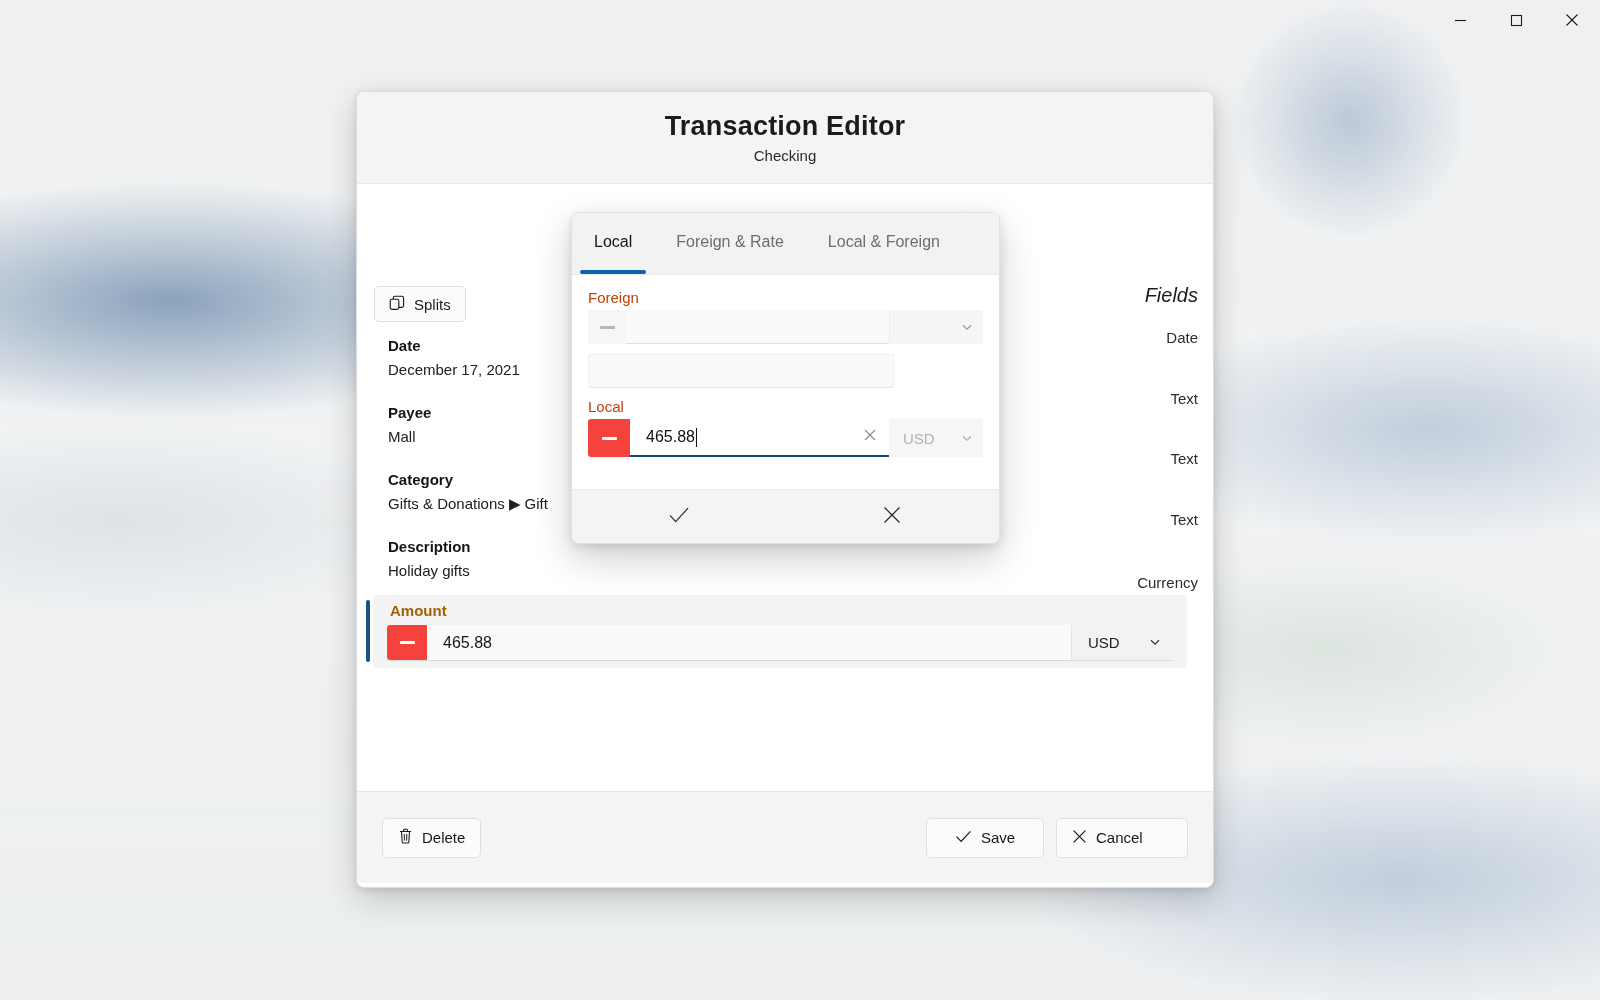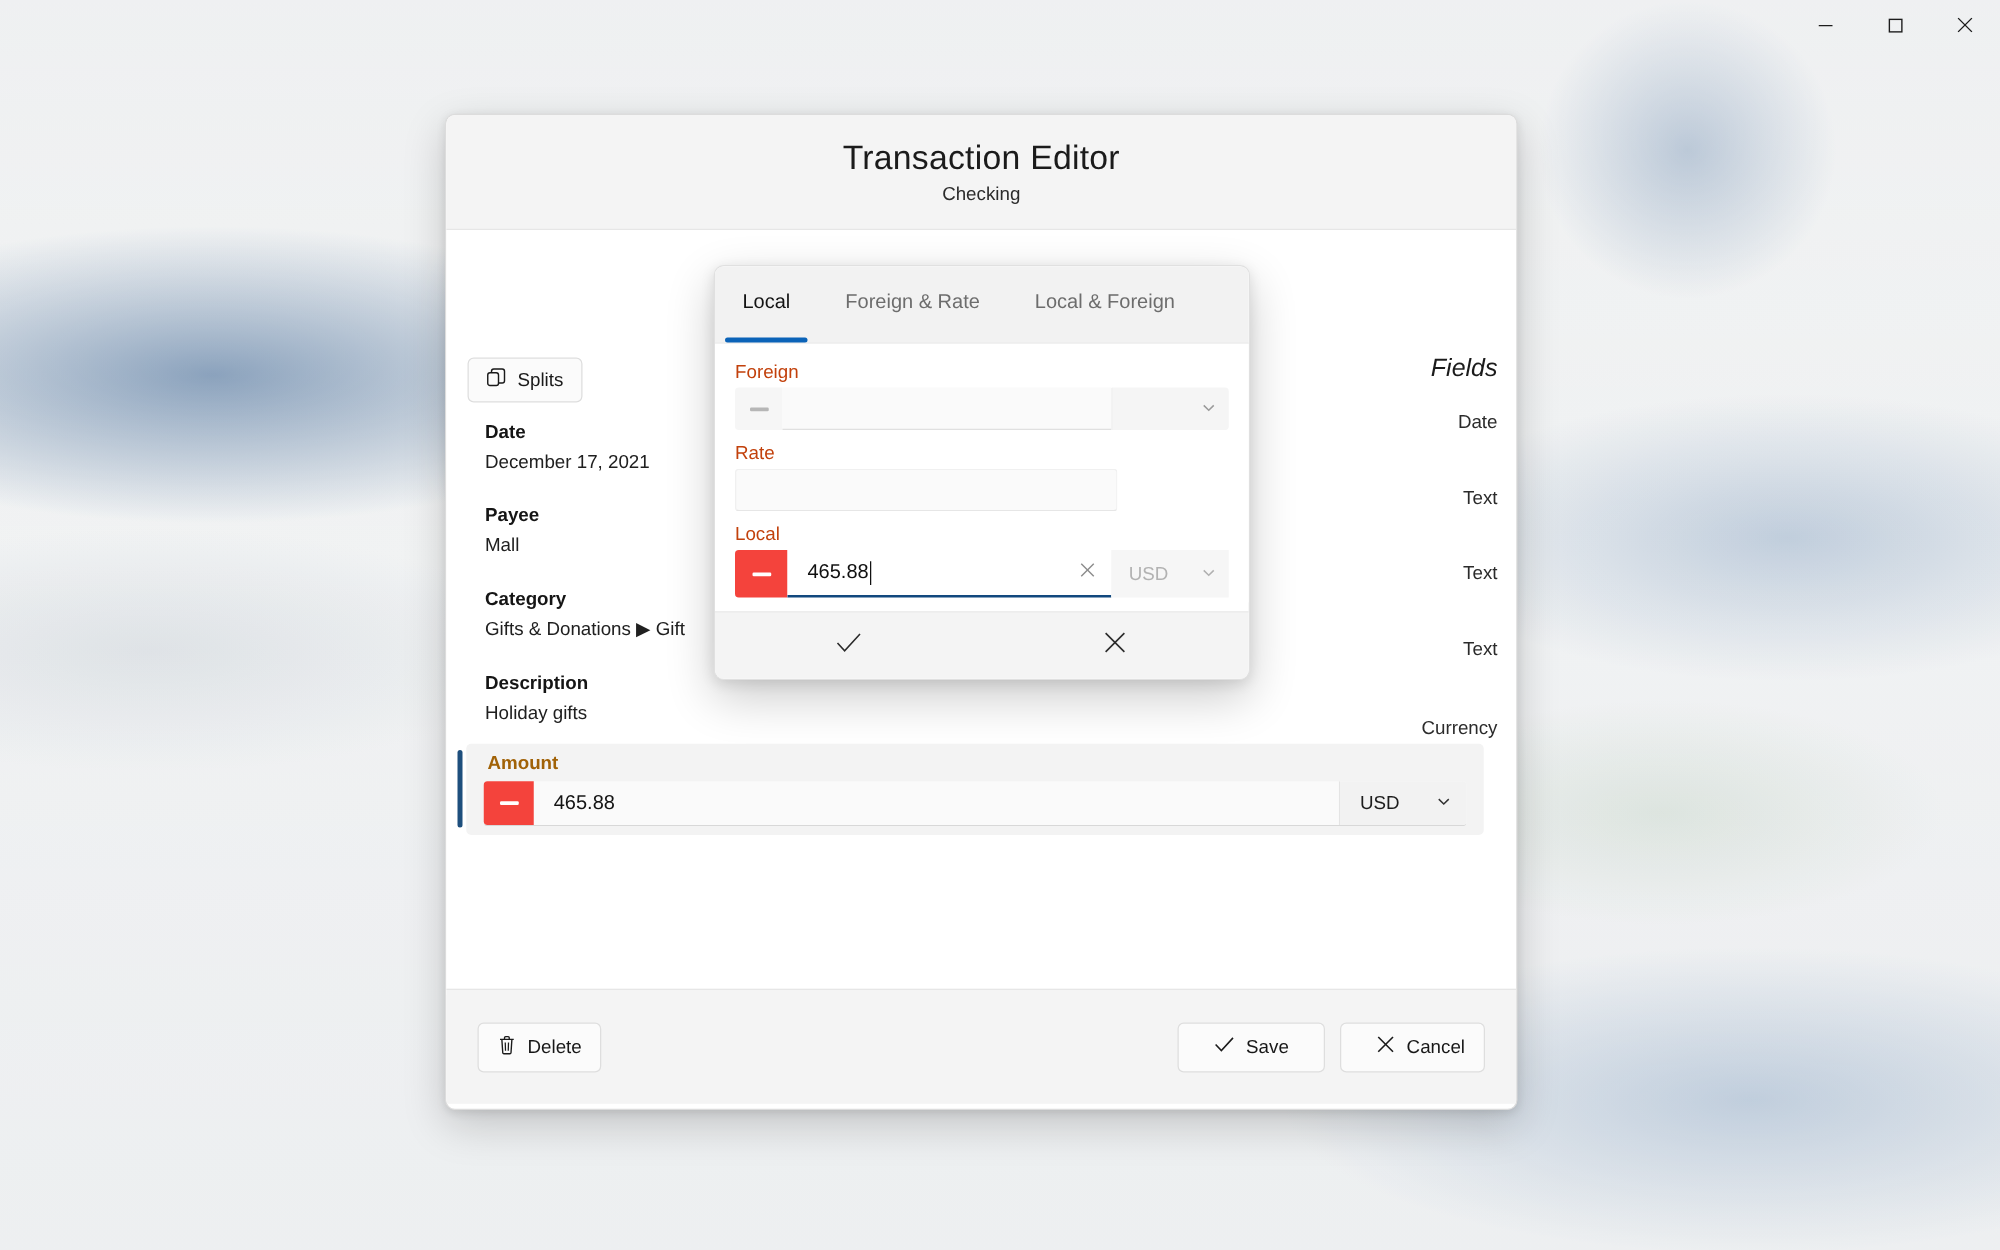--- a/index.html
+++ b/index.html
@@ -56,21 +56,21 @@
     z-index: 10;
   }
 
   #dlg-header {
     height: 92px;
     background: #f4f4f4;
     border-bottom: 1px solid #e6e6e6;
     display: flex; flex-direction: column;
     align-items: center; justify-content: center;
   }
-  #dlg-title { font-size: 27px; color: #1b1b1b; font-weight: 400; letter-spacing: .2px; }
+  #dlg-title { font-size: 27px; color: #1b1b1b; font-weight: 700; letter-spacing: .2px; }
   #dlg-subtitle { font-size: 15px; color: #2b2b2b; margin-top: 5px; }
 
   #dlg-body {
     position: relative;
     height: 612px;
     background: #ffffff;
     padding: 0;
   }
 
   
@@ -405,21 +405,21 @@
 
     <div id="foot-right">
       <div class="foot-btn" style="width:118px;justify-content:center">
         <span>
           <svg width="17" height="15" viewBox="0 0 17 15">
               <path d="M1.5 7.6 L6.1 12.4 L15.4 2.3" fill="none" stroke="#1b1b1b" stroke-width="1.25"></path>
             </svg>
         </span>
         <span>Save</span>
       </div>
-      <div class="foot-btn" style="width:116px;justify-content:flex-end">
+      <div class="foot-btn" style="width:132px;justify-content:flex-start">
         <span>
           <svg width="15" height="15" viewBox="0 0 15 15">
               <line x1="1.6" y1="1.6" x2="13.4" y2="13.4" stroke="#1b1b1b" stroke-width="1.25"></line>
               <line x1="13.4" y1="1.6" x2="1.6" y2="13.4" stroke="#1b1b1b" stroke-width="1.25"></line>
             </svg>
         </span>
         <span>Cancel</span>
       </div>
     </div>
   </div>
@@ -450,21 +450,20 @@
       <div class="pf-cur">
         <span></span>
         <span>
           <svg width="12" height="12" viewBox="0 0 12 12">
               <path d="M2 4.3 L6 8.2 L10 4.3" fill="none" stroke="#9a9a9a" stroke-width="1.2"></path>
             </svg>
         </span>
       </div>
     </div>
 
-    <div class="pf-label">Rate</div>
     <div id="rate-input"></div>
 
     <div class="pf-label">Local</div>
     <div class="pf-row" id="local-row">
       <div class="sign-btn">
         <span class="bar"></span>
       </div>
       <div id="local-input">
         <span id="local-caret-wrap">
           <span>465.88</span>

